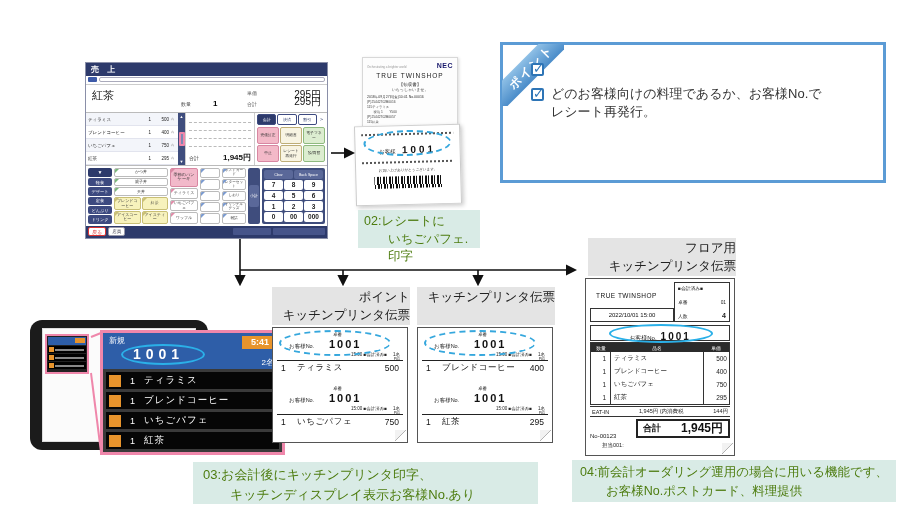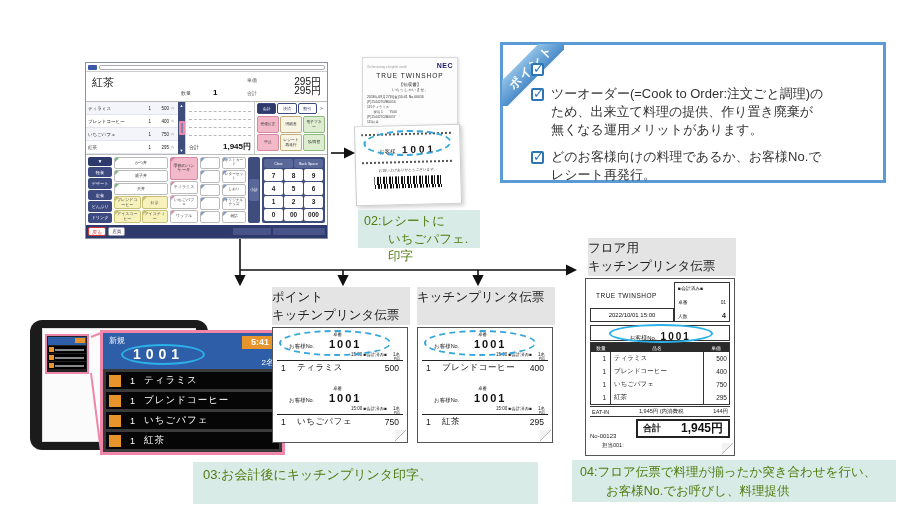--- a/index.html
+++ b/index.html
@@ -4,21 +4,21 @@
 <style>
   * { margin:0; padding:0; box-sizing:border-box; }
   html,body { background:#fff; }
   body { font-family:"Liberation Sans","DejaVu Sans",sans-serif; }
   .canvas { position:relative; width:900px; height:518px; background:#fff; overflow:hidden; }
   .abs { position:absolute; }
   svg.overlay { position:absolute; left:0; top:0; z-index:3; pointer-events:none; }
 
   
   .caption { background:#d9ebe6; color:#4d7c0f; z-index:2; }
-  .glabel { background:#e4e4e4; color:#222; z-index:2; text-align:left; }
+  .glabel { background:#e4e4e4; color:#222; z-index:2; text-align:right; }
 
   
   .points { border:3px solid #5b9bd5; background:#fff; z-index:2; }
   .ribbon-wrap { position:absolute; left:-1px; top:-1px; width:62px; height:62px; overflow:hidden; }
   .ribbon { position:absolute; left:-36px; top:12px; width:130px; height:22px;
             background:linear-gradient(180deg,#8fc0e6,#4a8cc9); transform:rotate(-45deg);
             color:#fff; font-weight:bold; font-size:12px; letter-spacing:2px;
             text-align:center; line-height:22px; }
   .pt-item { display:flex; align-items:flex-start; margin-bottom:9px; }
   .pt-check { flex:0 0 13px; width:13px; height:13px; border:2px solid #2e75b6; border-radius:2px;
@@ -225,20 +225,21 @@
     <line x1="240" y1="239" x2="240" y2="270" stroke="#111" stroke-width="1.6"></line>
     <line x1="240" y1="270" x2="574" y2="270" stroke="#111" stroke-width="1.6" marker-end="url(#ah)"></line>
     <line x1="240" y1="270" x2="240" y2="283" stroke="#111" stroke-width="1.6" marker-end="url(#ah)"></line>
     <line x1="343" y1="270" x2="343" y2="283" stroke="#111" stroke-width="1.6" marker-end="url(#ah)"></line>
     <line x1="478" y1="270" x2="478" y2="283" stroke="#111" stroke-width="1.6" marker-end="url(#ah)"></line>
     <line x1="91" y1="337" x2="101" y2="333" stroke="#ef87ab" stroke-width="2"></line>
     <line x1="91" y1="373" x2="101" y2="452" stroke="#ef87ab" stroke-width="2"></line>
   </svg>
 
   <div class="abs pos">
+    <div class="pos-title">売 上</div>
     <div class="pos-sub">
       <div class="chip"></div>
       <div class="bar"></div>
     </div>
     <div class="pos-item">
       <span class="pi-name">紅茶</span>
       <span class="abs pi-lab" style="right:70px; top:5px;">単価</span>
       <span class="abs pi-val" style="right:6px; top:3px;">295円</span>
       <span class="abs pi-lab" style="left:95px; bottom:5px;">数量</span>
       <span class="abs" style="left:127px; bottom:4px; font-size:8px; font-weight:bold;">1</span>
@@ -415,28 +416,20 @@
     <div class="ribbon-wrap">
       <div class="ribbon">ポイント</div>
     </div>
     <div style="padding:15px 8px 0 28px;">
       <div class="pt-item">
         <div class="pt-check"></div>
       </div>
       <div class="pt-item">
         <div class="pt-check"></div>
         <div class="pt-lines">
-          <div>ツーオーダー(=Cook to Order:注文ごと調理)の</div>
-          <div>ため、出来立て料理の提供、作り置き廃棄が</div>
-          <div>無くなる運用メリットがあります。</div>
-        </div>
-      </div>
-      <div class="pt-item">
-        <div class="pt-check"></div>
-        <div class="pt-lines">
           <div>どのお客様向けの料理であるか、お客様No.で</div>
           <div>レシート再発行。</div>
         </div>
       </div>
     </div>
   </div>
 
 
   <div class="abs tablet">
     <div class="tab-screen"></div>
@@ -628,20 +621,21 @@
           <span class="v">1,945円</span>
       </div>
     </div>
     <div class="fl-no">No-00123</div>
     <div class="fl-staff">担当001:</div>
     <div class="fold"></div>
   </div>
 
   <div class="abs caption" style="left:193px; top:462px; width:345px; height:42px; font-size:13px; line-height:1.5; padding:3px 0 0 10px;">
     <div>03:お会計後にキッチンプリンタ印字、</div>
+    <div style="padding-left:27px;">キッチンディスプレイ表示お客様No.あり</div>
   </div>
 
   <div class="abs caption" style="left:572px; top:460px; width:324px; height:42px; font-size:12.5px; line-height:1.55; padding:3px 0 0 8px;">
-    <div>04:フロア伝票で料理が揃ったか突き合わせを行い、</div>
-    <div style="padding-left:26px;">お客様No.でお呼びし、料理提供</div>
+    <div>04:前会計オーダリング運用の場合に用いる機能です、</div>
+    <div style="padding-left:26px;">お客様No.ポストカード、料理提供</div>
   </div>
 
 </div>
 
 </body></html>

